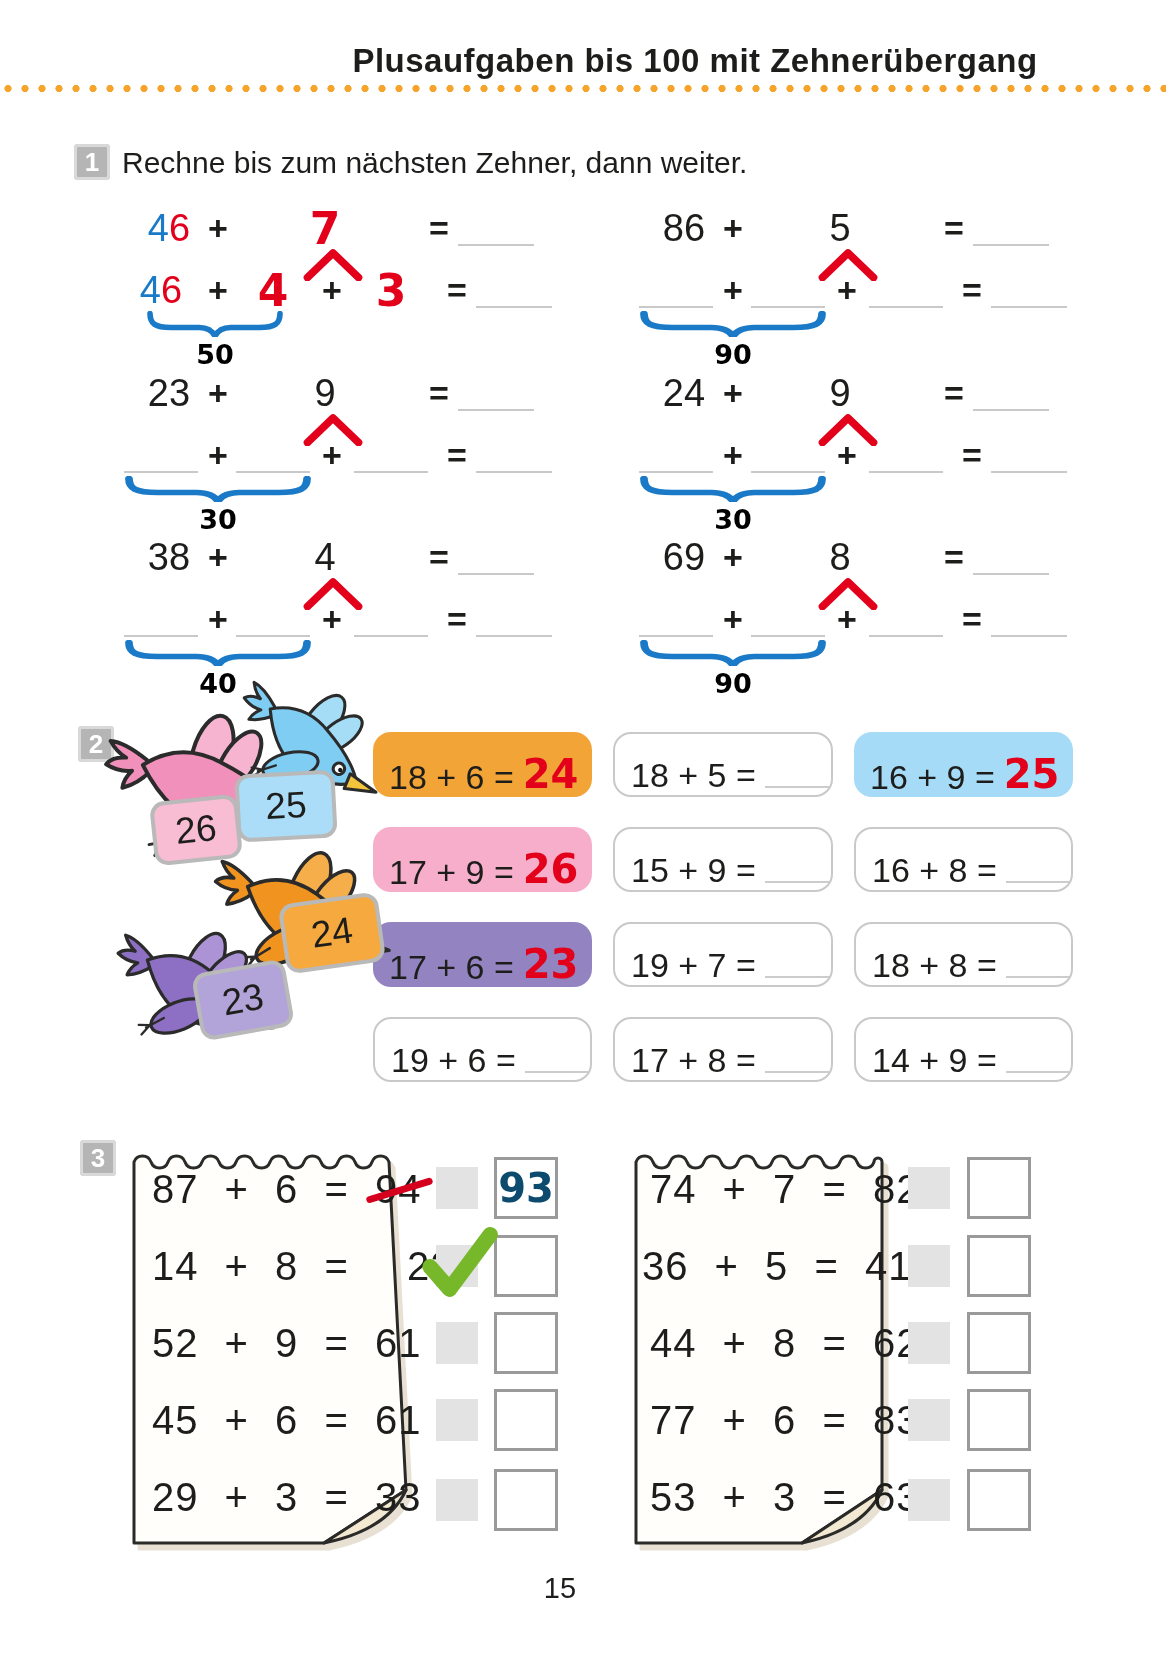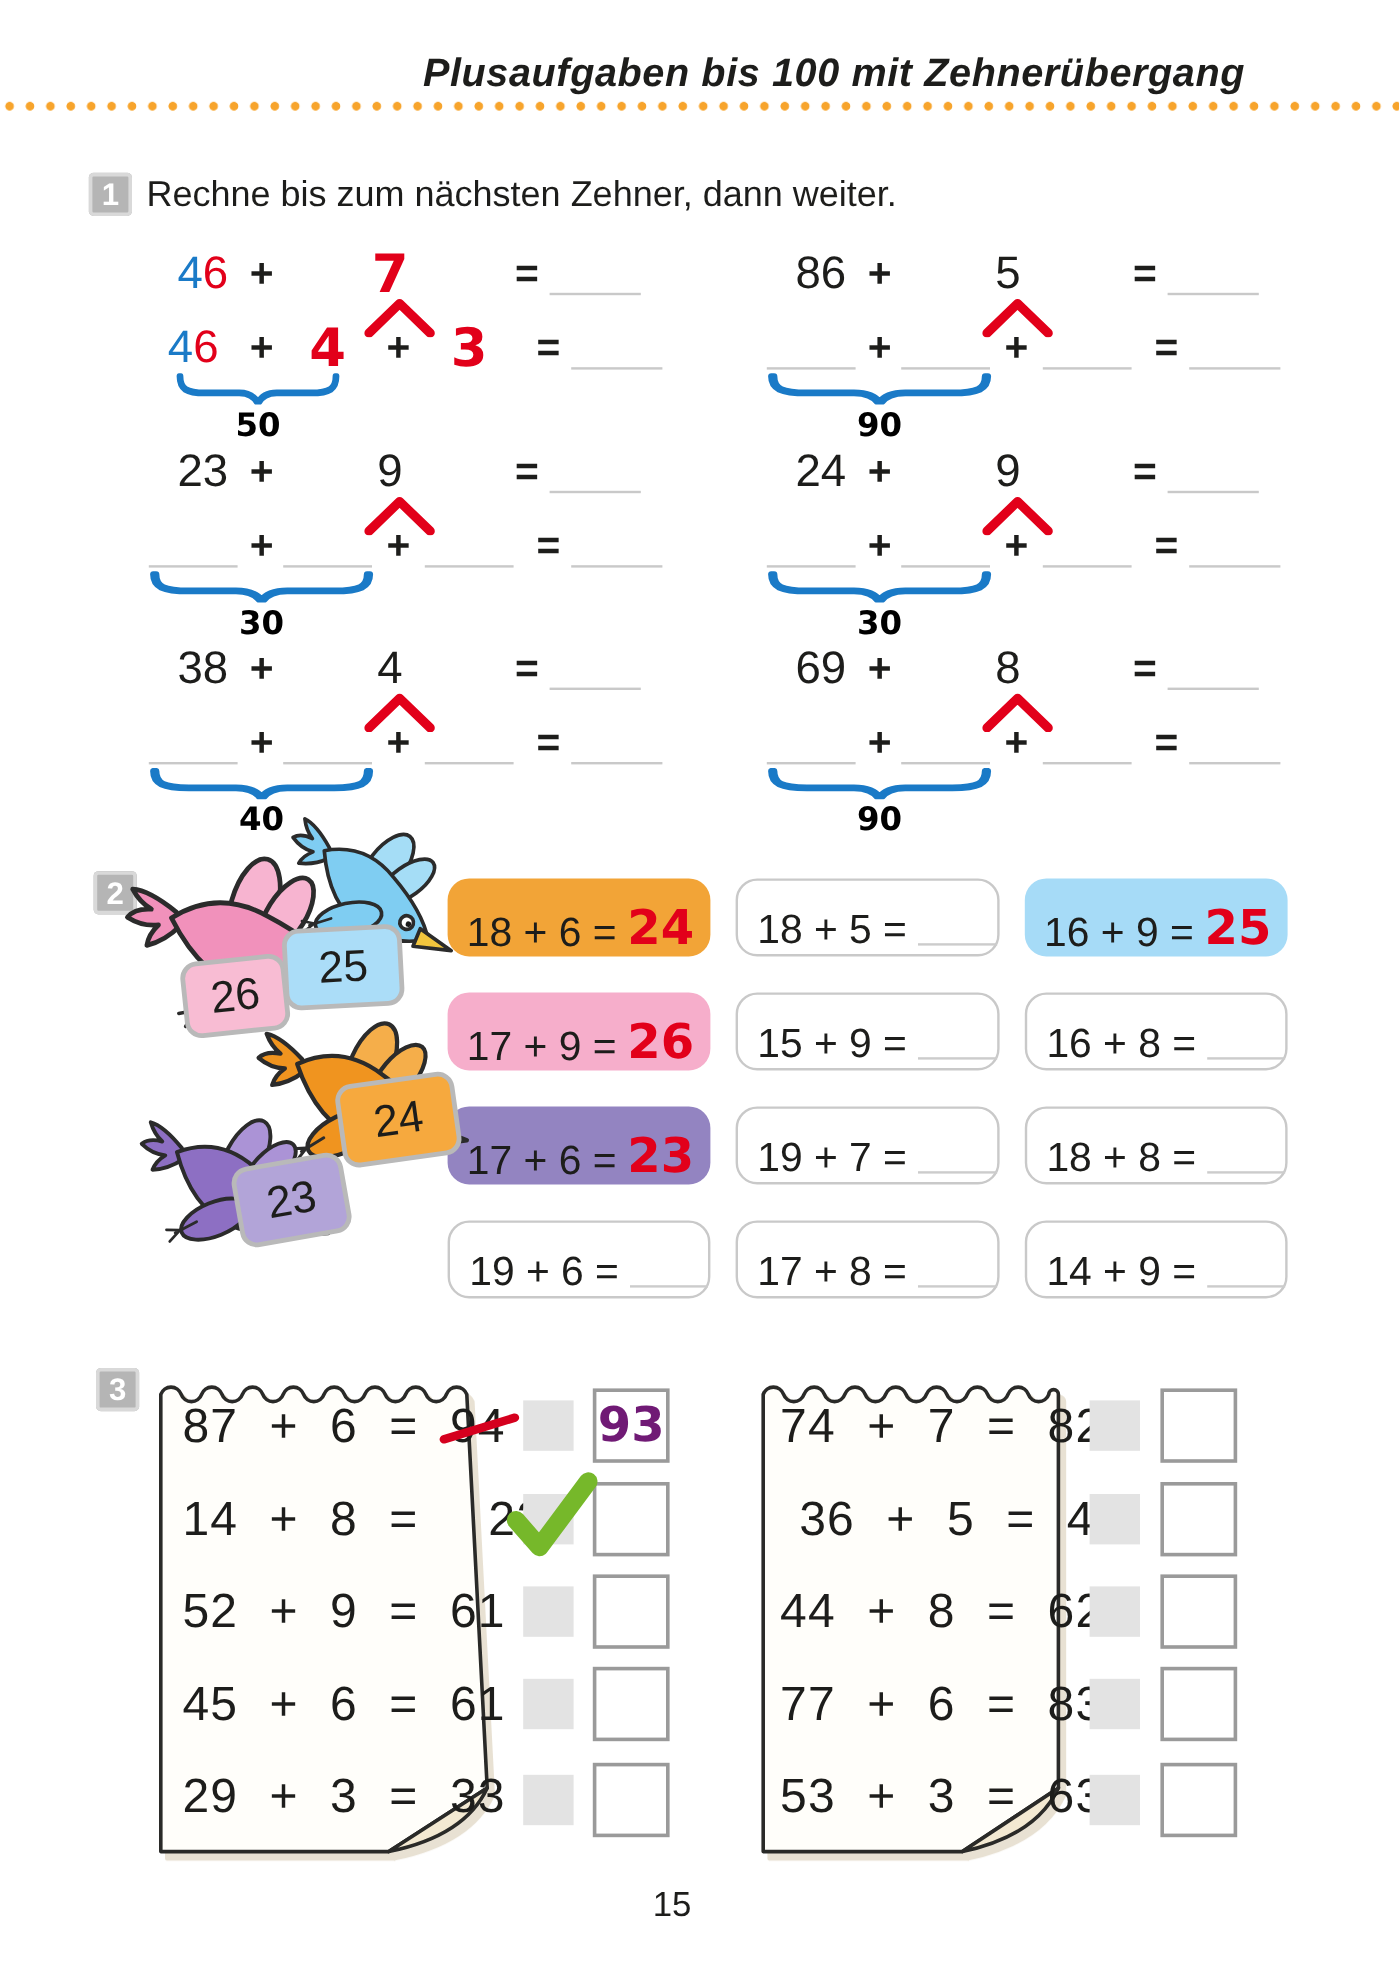--- a/index.html
+++ b/index.html
@@ -1,21 +1,21 @@
 <!DOCTYPE html>
 <html><head>
 <meta charset="utf-8">
 <style>
   html,body{margin:0;padding:0;}
   body{width:1166px;height:1654px;position:relative;background:#ffffff;
        font-family:"Liberation Sans",sans-serif;color:#1d1d1b;overflow:hidden;}
   .abs{position:absolute;}
 
   
-  .title{top:42px;left:225px;width:940px;text-align:center;font-size:33px;font-weight:bold;letter-spacing:.5px;font-style:italic;}
+  .title{top:42px;left:225px;width:940px;text-align:center;font-size:33px;font-weight:bold;letter-spacing:.5px;}
   .dots{top:84px;left:0;width:1166px;height:9px;
         background-image:radial-gradient(circle 3.6px at 8px 4.5px,#f7a42c 3.3px,rgba(0,0,0,0) 3.9px);
         background-size:17px 9px;background-repeat:repeat-x;}
 
   
   .badge{width:36px;height:36px;background:#b5b5b5;border-radius:4px;color:#fff;
          font-size:26px;font-weight:bold;display:flex;align-items:center;justify-content:center;
          box-shadow:0 0 0 3px #d9d9d9 inset;}
   .instruction{font-size:30px;}
 
@@ -70,21 +70,21 @@
   
   .receipt{filter:drop-shadow(5px 6px 0 rgba(190,170,130,.35));}
   .rrow{position:absolute;height:46px;display:flex;align-items:center;
         font-size:40px;letter-spacing:1px;word-spacing:14px;white-space:nowrap;}
   .crossed{position:relative;display:inline-block;}
   .crossed::after{content:"";position:absolute;left:-10px;right:-12px;top:46%;height:7px;
         background:#d5001e;border-radius:4px;transform:rotate(-17deg);}
   .gsq{width:42px;height:42px;background:#e3e3e3;}
   .wsq{width:58px;height:56px;background:#fff;border:3px solid #9a9a9a;
        display:flex;align-items:center;justify-content:center;
-       font-family:"DejaVu Sans",sans-serif;font-weight:bold;font-size:40px;color:#701a75;}
+       font-family:"DejaVu Sans",sans-serif;font-weight:bold;font-size:40px;color:#0c4a6e;}
   .checkmark{z-index:3;}
 
   .pageno{top:1572px;left:0;width:1120px;text-align:center;font-size:29px;}
 </style>
 </head>
 <body>
 
 <div class="abs title">Plusaufgaben bis 100 mit Zehnerübergang</div>
 <div class="abs dots"></div>
 
@@ -472,21 +472,21 @@
 <div class="abs wsq" style="left:494px;top:1469px;"></div>
 
 <div class="abs" style="left:630px;top:1142px;width:258px;height:405px;">
   <svg class="receipt" width="258" height="405" viewBox="0 0 258 405">
     <path d="M6 20 a9 9 0 0 1 17 0 a9 9 0 0 0 17 0 a9 9 0 0 1 17 0 a9 9 0 0 0 17 0 a9 9 0 0 1 17 0 a9 9 0 0 0 17 0 a9 9 0 0 1 17 0 a9 9 0 0 0 17 0 a9 9 0 0 1 17 0 a9 9 0 0 0 17 0 a9 9 0 0 1 17 0 a9 9 0 0 0 17 0 a9 9 0 0 1 17 0 a9 9 0 0 0 17 0 a4 4 0 0 1 8 0 L252 348 L172 401 L6 401 Z" fill="#fffefa" stroke="#2a2a28" stroke-width="3" stroke-linejoin="round"></path>
     <path d="M252 348 L172 401 C214 392 240 374 252 348 Z" fill="#f3e9d2" stroke="#2a2a28" stroke-width="3" stroke-linejoin="round"></path>
   </svg>
   <div class="rrow" style="left:20px;top:24px;">
     <span>74 + 7 =</span>&nbsp;<span>82</span>
   </div>
-  <div class="rrow" style="left:36px;top:101px;">
+  <div class="rrow" style="left:12px;top:101px;">
     <span>36 + 5 =</span>&nbsp;<span>41</span>
   </div>
   <div class="rrow" style="left:20px;top:178px;">
     <span>44 + 8 =</span>&nbsp;<span>62</span>
   </div>
   <div class="rrow" style="left:20px;top:255px;">
     <span>77 + 6 =</span>&nbsp;<span>83</span>
   </div>
   <div class="rrow" style="left:20px;top:332px;">
     <span>53 + 3 =</span>&nbsp;<span>63</span>

